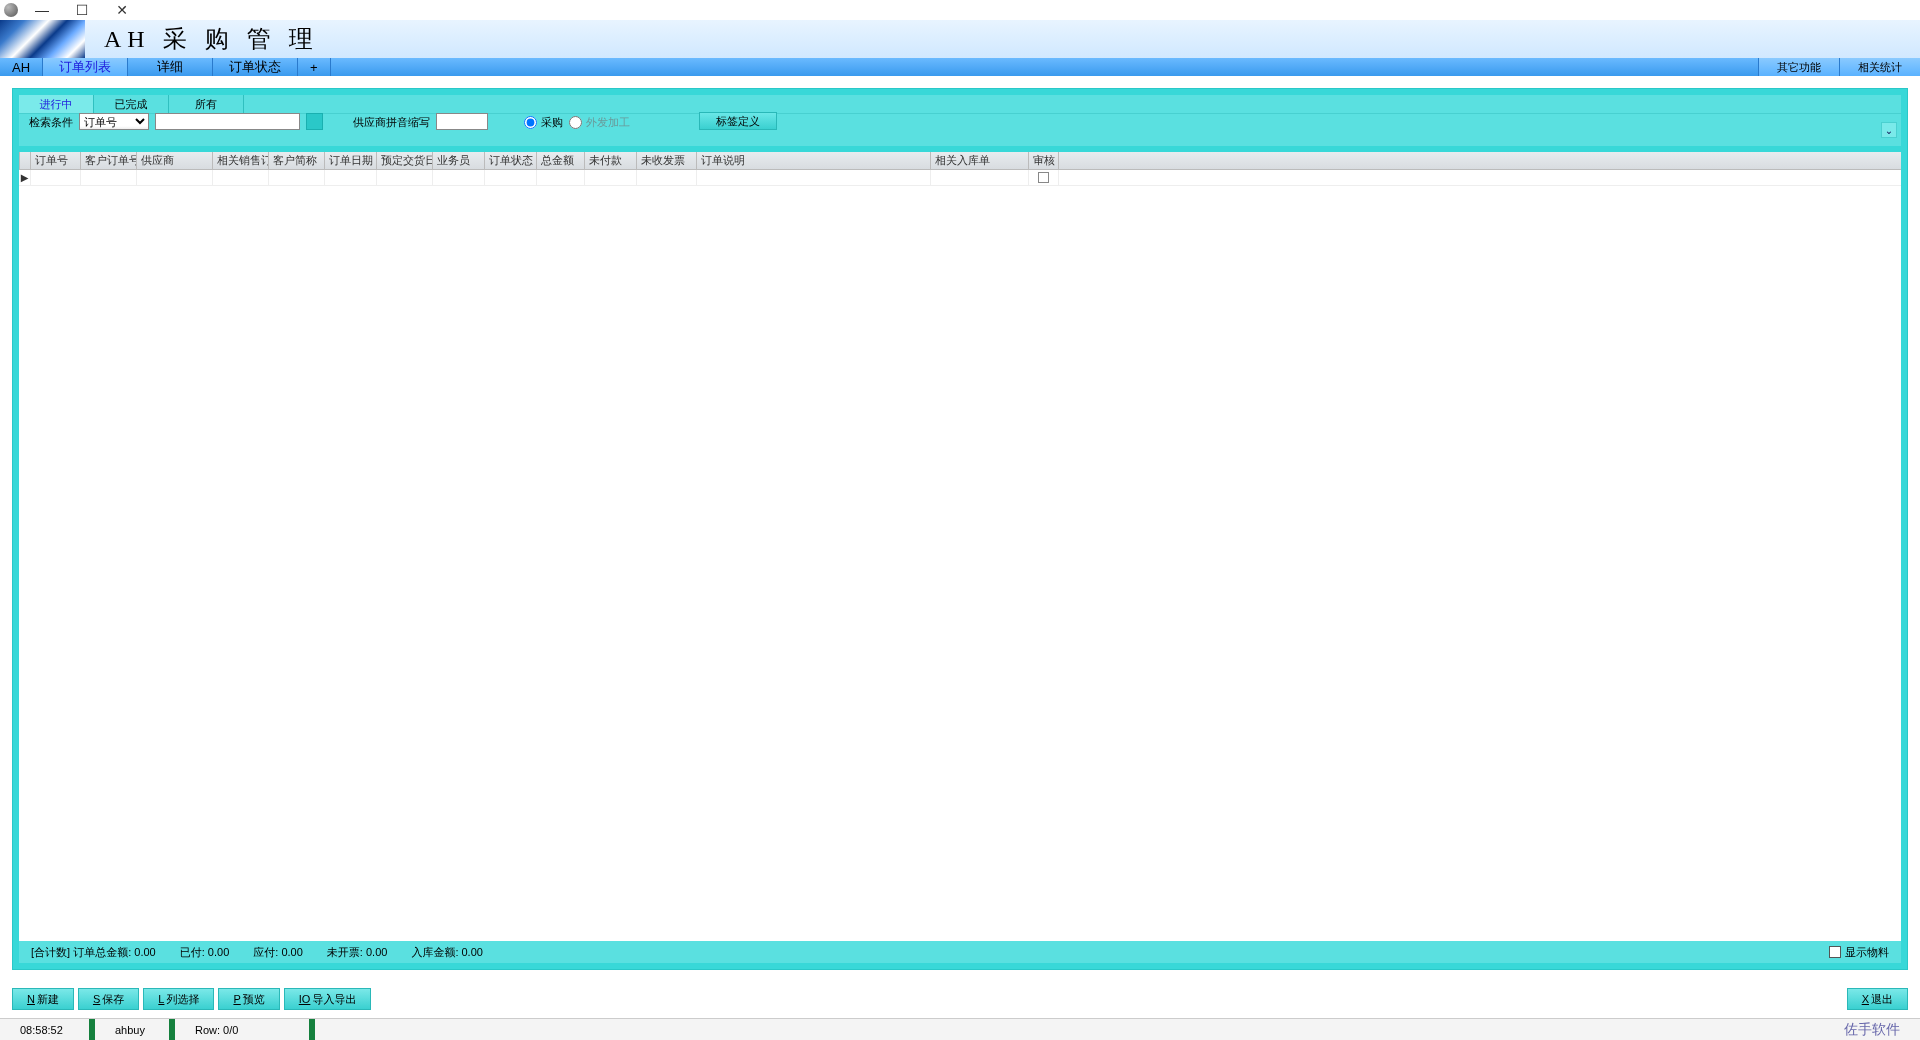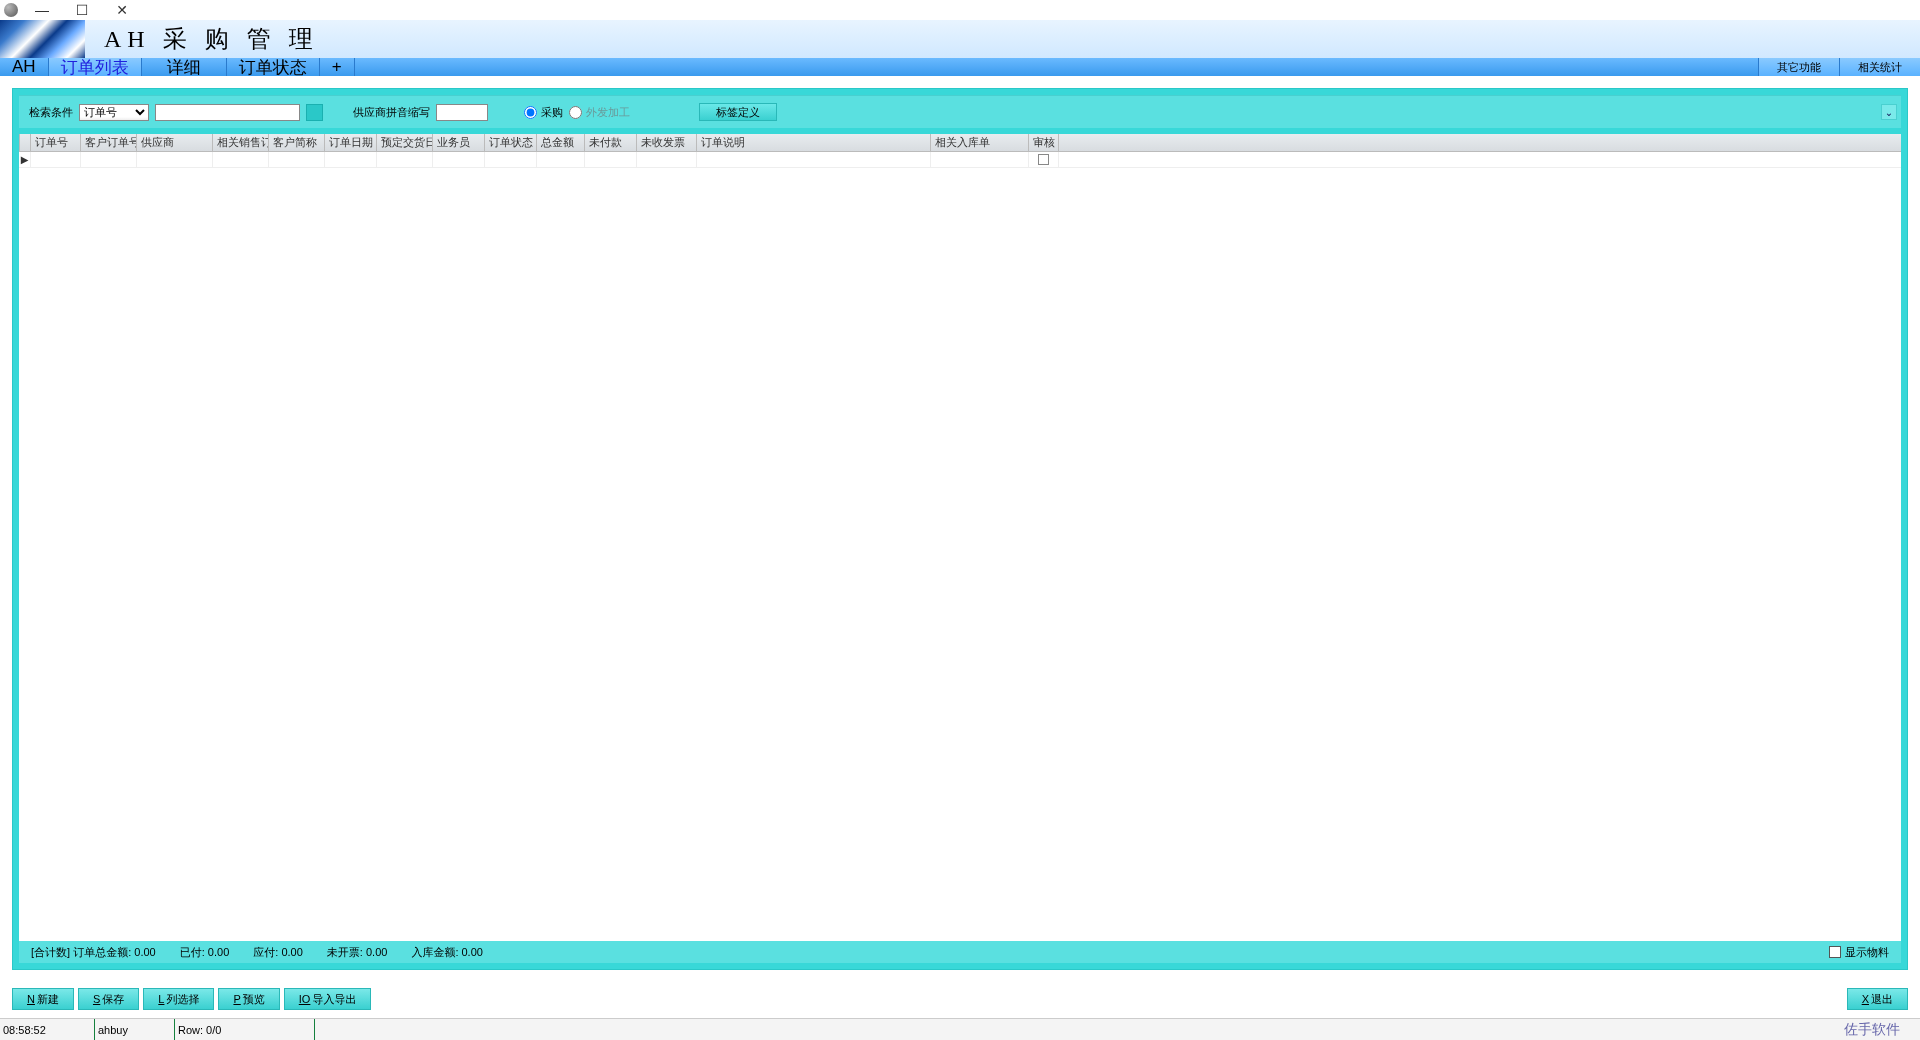--- a/index.html
+++ b/index.html
@@ -8,36 +8,36 @@
 .titlebar { height: 20px; display: flex; align-items: center; padding: 0 4px; background: #fff; }
 .titlebar .icon { width: 14px; height: 14px; border-radius: 50%; background: radial-gradient(circle at 30% 30%, #bbb, #555); margin-right: 4px; }
 .titlebar .title { flex: 1; font-size: 11px; color: #333; }
 .titlebar .winbtn { width: 40px; height: 20px; display: flex; align-items: center; justify-content: center; font-size: 14px; color: #333; }
 
 .banner { height: 38px; background: linear-gradient(to bottom, #e8f4ff, #d0e8ff); display: flex; align-items: center; position: relative; }
 .banner .deco { width: 85px; height: 100%; background: linear-gradient(135deg, #0a3a8a 0%, #3a7acc 20%, #fff 40%, #0a3a8a 55%, #6aaaff 70%, #fff 85%, #0a3a8a 100%); }
 .banner .apptitle { margin-left: 19px; font-size: 24px; font-family: "SimSun", serif; letter-spacing: 6px; color: #000; }
 
 .maintabs { height: 18px; background: linear-gradient(to bottom, #6abaff, #3a9aee); display: flex; align-items: stretch; }
-.maintab { padding: 0 12px; display: flex; align-items: center; border-right: 1px solid #2a7acc; font-size: 17px; color: #000; min-width: 30px; justify-content: center; }
+.maintab { padding: 0 12px; display: flex; align-items: center; border-right: 1px solid #2a7acc; font-size: 13px; color: #000; min-width: 30px; justify-content: center; }
 .maintab.w1 { min-width: 85px; }
 .maintab.w2 { min-width: 85px; }
 .maintab.active { color: #2020dd; background: linear-gradient(to bottom, #8acaff, #5ab2ff); }
 .maintab.plus { min-width: 25px; }
 .maintabs .spacer { flex: 1; }
 .rtab { padding: 0 18px; display: flex; align-items: center; border-left: 1px solid #2a7acc; font-size: 11px; color: #000; background: linear-gradient(to bottom, #8acaff, #5ab2ff); }
 
 .work { position: absolute; top: 76px; left: 0; right: 0; bottom: 58px; background: #fff; padding: 12px; }
 .panel { width: 100%; height: 100%; background: #38d8d8; border: 1px solid #2ac8c8; padding: 6px; display: flex; flex-direction: column; }
 
 .subtabs1 { height: 18px; display: flex; align-items: stretch; background: #5ae0e0; }
 .subtab { padding: 0 18px; display: flex; align-items: center; border-right: 1px solid #30c0c0; font-size: 11px; color: #000; min-width: 75px; justify-content: center; }
 .subtab.active { color: #2020dd; background: #7aeaea; }
 
-.filterbar { height: 32px; background: #5ae0e0; display: flex; align-items: center; padding: 16px 10px; gap: 6px; border-top: 1px solid #48d0d0; position: relative; }
+.filterbar { height: 32px; background: #5ae0e0; display: flex; align-items: flex-end; padding: 16px 10px; gap: 6px; border-top: 1px solid #48d0d0; position: relative; }
 .filterbar label { font-size: 11px; }
 .filterbar select { height: 17px; font-size: 11px; border: 1px solid #888; width: 70px; background: #fff; }
 .filterbar select.dd { background: linear-gradient(to bottom,#fff 80%, #eee); }
 .filterbar input[type=text] { height: 17px; font-size: 11px; border: 1px solid #888; padding: 0 2px; }
 .filterbar .inp1 { width: 145px; }
 .filterbar .sqbtn { width: 17px; height: 17px; background: #2ac8c8; border: 1px solid #1ab0b0; }
 .filterbar .inp2 { width: 52px; }
 .filterbar .radiog { display: flex; align-items: center; gap: 4px; font-size: 11px; }
 .filterbar .radiog.dim { color: #6a9a9a; }
 .filterbar .defbtn { height: 18px; padding: 0 16px; background: linear-gradient(to bottom, #6ae8e8, #3ad0d0); border: 1px solid #2ab8b8; font-size: 11px; margin-left: 43px; }
@@ -60,21 +60,21 @@
 .summary { height: 22px; background: #5ae0e0; display: flex; align-items: center; padding: 0 12px; font-size: 11px; gap: 24px; }
 .summary .right { margin-left: auto; display: flex; align-items: center; gap: 4px; }
 .summary .chk { width: 12px; height: 12px; border: 1px solid #555; background: #fff; display: inline-block; }
 
 .btnbar { position: absolute; left: 12px; bottom: 28px; right: 12px; height: 26px; display: flex; align-items: center; gap: 4px; }
 .abtn { height: 22px; padding: 0 14px; background: linear-gradient(to bottom, #7ae8e8, #3ad0d0); border: 1px solid #2ab8b8; font-size: 11px; display: flex; align-items: center; }
 .abtn .u { text-decoration: underline; margin-right: 2px; }
 .btnbar .spacer { flex: 1; }
 
 .statusbar { position: absolute; left: 0; right: 0; bottom: 0; height: 22px; border-top: 1px solid #ccc; background: #f4f4f4; display: flex; align-items: center; font-size: 11px; }
-.statusbar .cell { padding: 0 3px; border-right: 1px solid #15803d; height: 100%; display: flex; align-items: center; min-width: 80px; }
+.statusbar .cell { padding: 0 20px; border-right: 6px solid #15803d; height: 100%; display: flex; align-items: center; min-width: 80px; }
 .statusbar .cell.w1 { min-width: 95px; }
 .statusbar .brand { margin-left: auto; padding: 0 20px; font-size: 14px; color: #66a; font-family: "SimSun", serif; }
 </style>
 </head>
 <body>
 
 <div class="titlebar">
   <div class="icon"></div>
   <div class="winbtn">—</div>
   <div class="winbtn">☐</div>
@@ -93,20 +93,25 @@
   <div class="maintab w2">订单状态</div>
   <div class="maintab plus">+</div>
   <div class="spacer"></div>
   <div class="rtab">其它功能</div>
   <div class="rtab">相关统计</div>
 </div>
 
 <div class="work">
   <div class="panel">
 
+    <div class="subtabs1">
+      <div class="subtab active">进行中</div>
+      <div class="subtab">已完成</div>
+      <div class="subtab">所有</div>
+    </div>
 
     <div class="filterbar">
       <label>检索条件</label>
       <select class="dd">
         <option>订单号</option>
       </select>
       <input type="text" class="inp1" value="" style="">
       <div class="sqbtn"></div>
       <div style="width:18px"></div>
       <label>供应商拼音缩写</label>

